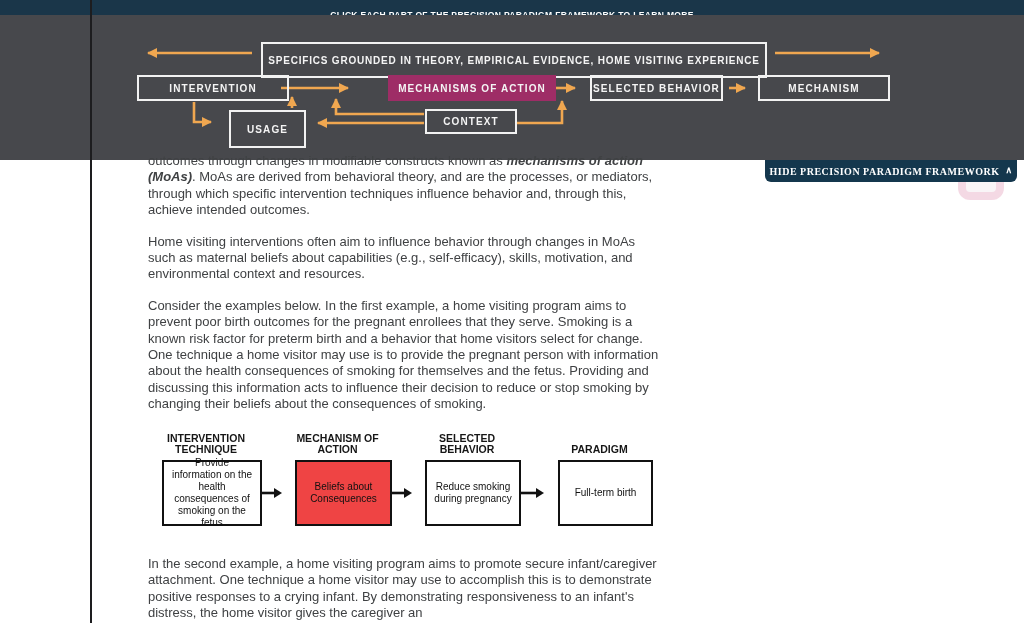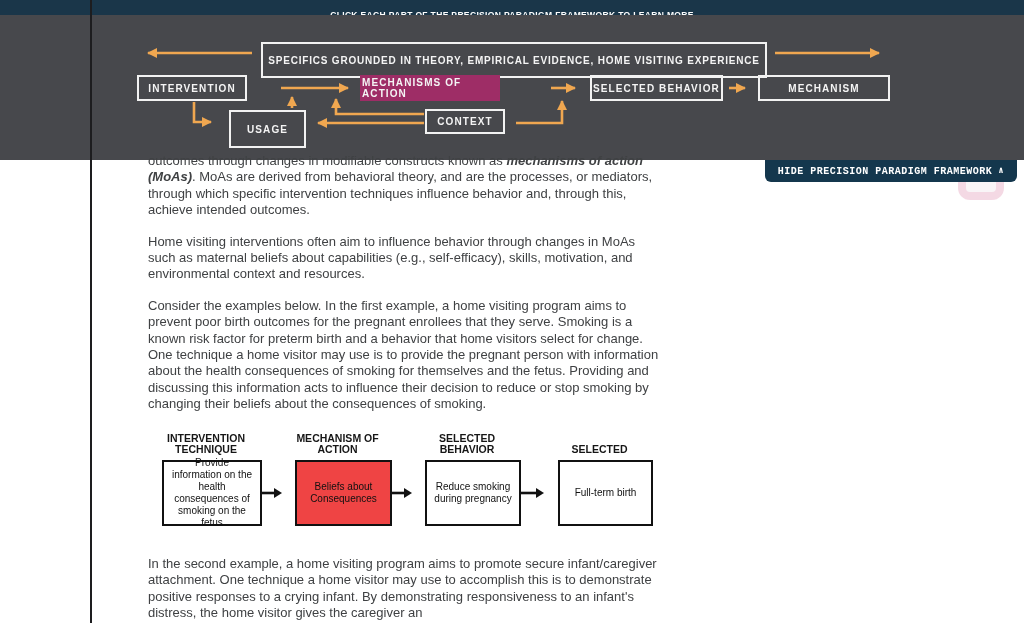--- a/index.html
+++ b/index.html
@@ -17,21 +17,21 @@
   .fw-box { position:absolute; border:2px solid #f2f2f2; color:#f4f4f4;
     display:flex; align-items:center; justify-content:center;
     font-size:10px; font-weight:700; letter-spacing:1.1px; background:transparent; cursor:pointer; }
   .fw-box.moa { background:#9e2d66; border-color:#9e2d66; }
 
   
   .hide-btn { position:absolute; left:765px; top:160px; width:252px; height:22px;
     background:#14374d; color:#fff; border:none; border-radius:0 0 6px 6px;
     display:flex; align-items:center; justify-content:center; gap:6px;
     font-size:10px; font-weight:600; letter-spacing:.5px; cursor:pointer; z-index:3;
-    font-family:Liberation Mono, monospace; }
+    font-family:Liberation Serif, serif; }
   .hide-btn .chev { font-size:9px; position:relative; top:-1px; }
 
   .faded-widget { position:absolute; left:958px; top:166px; width:46px; height:34px;
     border:8px solid rgba(219,77,129,.16); border-radius:12px;
     background:rgba(246,241,243,.7); z-index:2; }
 
   
   .vrule { position:absolute; left:90px; top:0; width:1.5px; height:623px;
     background:#1d1d1f; z-index:4; }
 
@@ -81,36 +81,36 @@
       <path d="M292,93 V82" marker-end="url(#ah)"></path>
       <path d="M424,99 H336 V84" marker-end="url(#ah)"></path>
       <path d="M424,108 H318" marker-end="url(#ah)"></path>
       <path d="M516,108 H562 V86" marker-end="url(#ah)"></path>
     </g>
   </svg>
 
   <div class="fw-box" style="left:261px; top:27px; width:506px; height:36px; letter-spacing:.8px;">
     <span>SPECIFICS GROUNDED IN THEORY, EMPIRICAL EVIDENCE, HOME VISITING EXPERIENCE</span>
   </div>
-  <div class="fw-box" style="left:137px; top:60px; width:110px; height:26px;">
+  <div class="fw-box" style="left:137px; top:60px; width:152px; height:26px;">
     <span>INTERVENTION</span>
   </div>
-  <div class="fw-box moa" style="left:360px; top:60px; width:140px; height:26px;">
+  <div class="fw-box moa" style="left:388px; top:60px; width:168px; height:26px;">
     <span>MECHANISMS OF ACTION</span>
   </div>
   <div class="fw-box" style="left:590px; top:60px; width:133px; height:26px;">
     <span>SELECTED BEHAVIOR</span>
   </div>
   <div class="fw-box" style="left:758px; top:60px; width:132px; height:26px;">
     <span>MECHANISM</span>
   </div>
   <div class="fw-box" style="left:229px; top:95px; width:77px; height:38px;">
     <span>USAGE</span>
   </div>
-  <div class="fw-box" style="left:425px; top:94px; width:80px; height:25px;">
+  <div class="fw-box" style="left:425px; top:94px; width:92px; height:25px;">
     <span>CONTEXT</span>
   </div>
 </div>
 
 <div class="faded-widget"></div>
 
 <button class="hide-btn">
   <span>HIDE PRECISION PARADIGM FRAMEWORK</span>
   <span class="chev">∧</span>
 </button>
@@ -121,21 +121,21 @@
   <p><span>outcomes through changes in modifiable constructs known as </span><span class="term">mechanisms of action (MoAs)</span><span>. MoAs are derived from behavioral theory, and are the processes, or mediators, through which specific intervention techniques influence behavior and, through this, achieve intended outcomes.</span></p>
 
   <p>Home visiting interventions often aim to influence behavior through changes in MoAs such as maternal beliefs about capabilities (e.g., self-efficacy), skills, motivation, and environmental context and resources.</p>
 
   <p>Consider the examples below. In the first example, a home visiting program aims to prevent poor birth outcomes for the pregnant enrollees that they serve. Smoking is a known risk factor for preterm birth and a behavior that home visitors select for change. One technique a home visitor may use is to provide the pregnant person with information about the health consequences of smoking for themselves and the fetus. Providing and discussing this information acts to influence their decision to reduce or stop smoking by changing their beliefs about the consequences of smoking.</p>
 
   <div class="ex-diagram">
     <div class="ex-head c2">MECHANISM OF ACTION</div>
     <div class="ex-head c1">INTERVENTION TECHNIQUE</div>
     <div class="ex-head c3">SELECTED BEHAVIOR</div>
-    <div class="ex-head c4">SELECTED</div>
+    <div class="ex-head c4">PARADIGM</div>
 
     <div class="ex-box c1">Provide information on the health consequences of smoking on the fetus</div>
     <div class="ex-arrow a1">
       <svg width="21" height="66">
           <path d="M0,33 H13" stroke="#111" stroke-width="2.6" fill="none"></path>
         <path d="M12,28 L20,33 L12,38 Z" fill="#111"></path>
         </svg>
     </div>
     <div class="ex-box hl c2">Beliefs about Consequences</div>
     <div class="ex-arrow a2">

